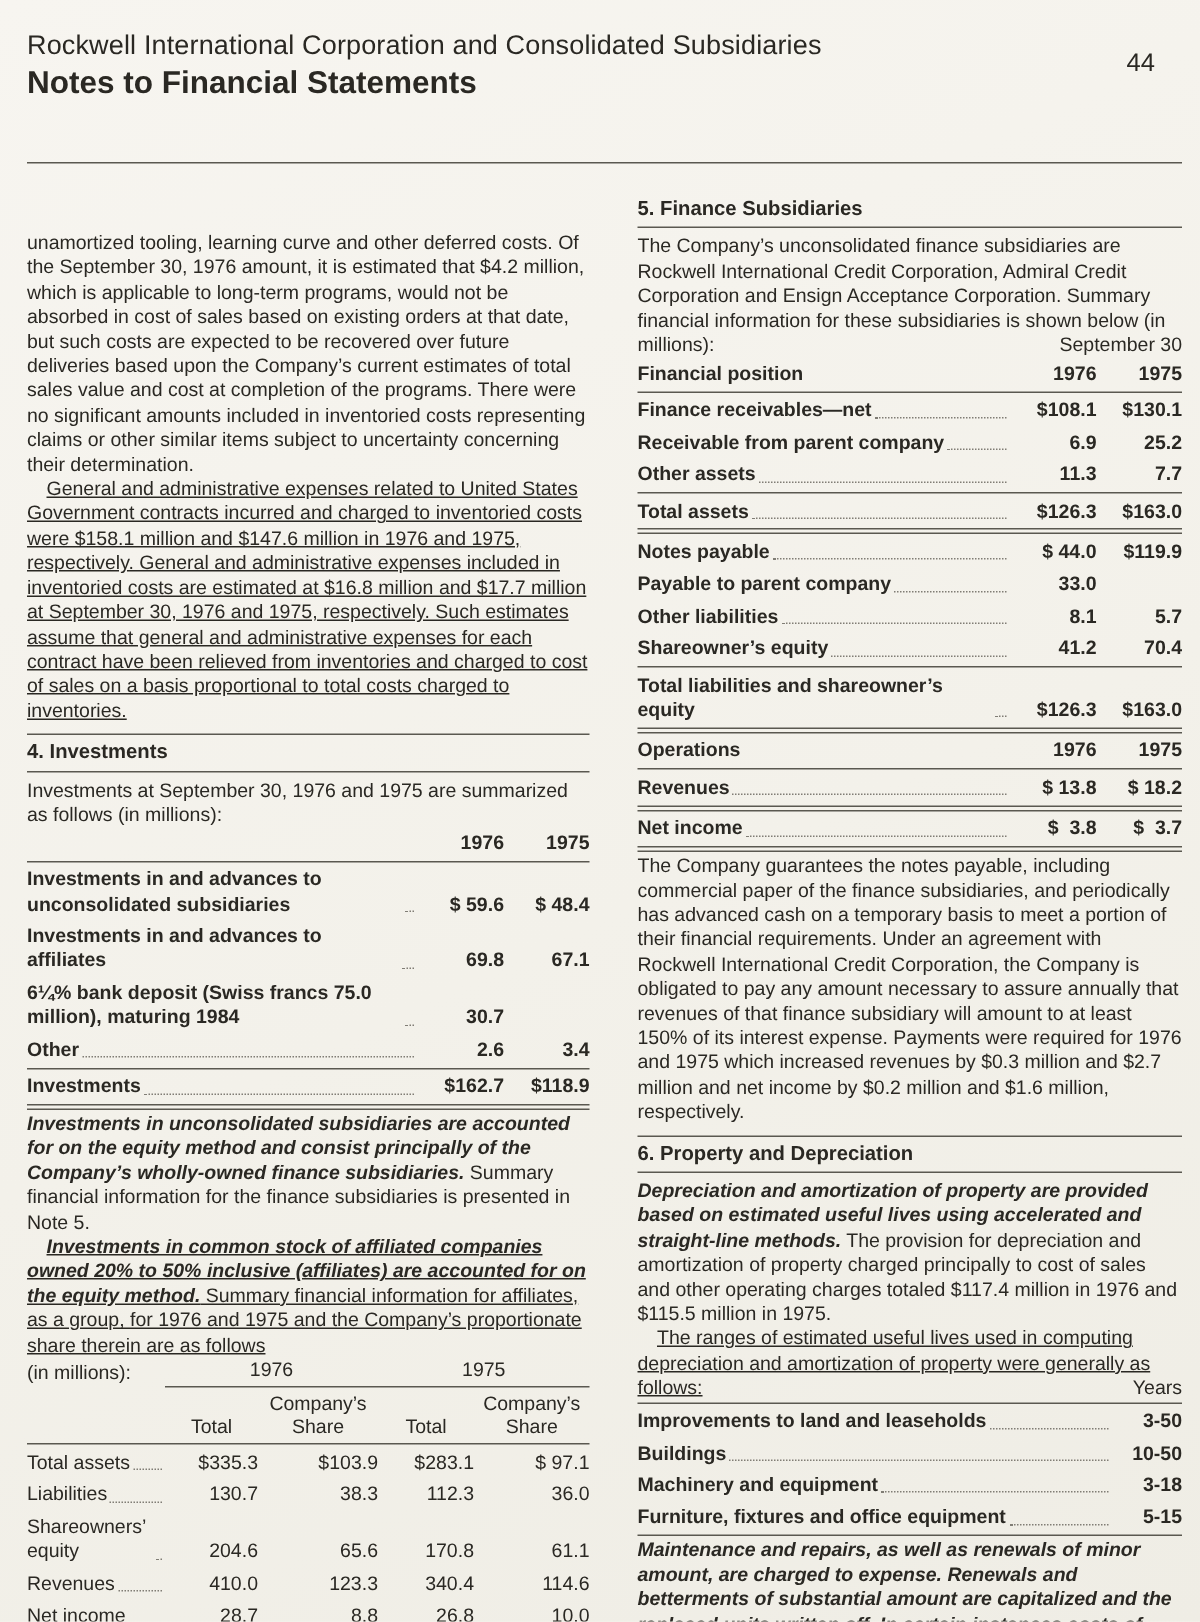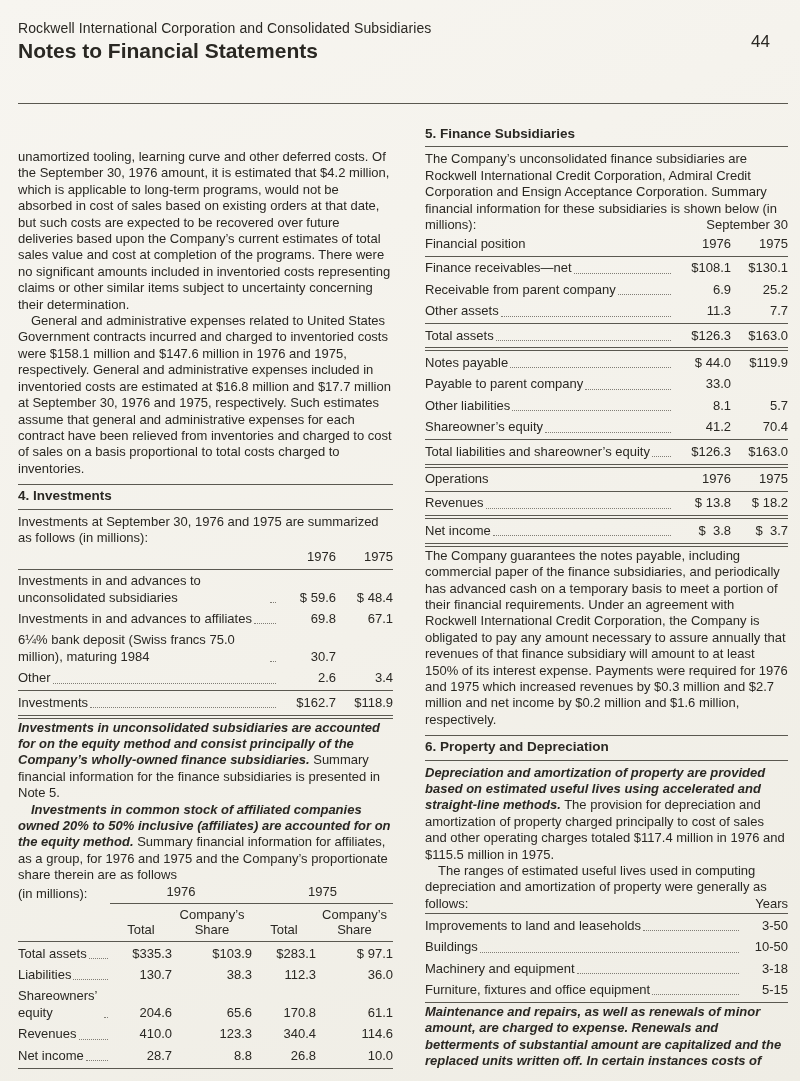--- a/index.html
+++ b/index.html
@@ -8,41 +8,41 @@
     font-family:"Liberation Sans","DejaVu Sans",sans-serif;
     color:#2a2823;
     background:#f4f2ec;
   }
   .page{
     position:relative;width:800px;height:1081px;overflow:hidden;
     background:linear-gradient(155deg,#f7f5f0 0%,#f3f1ea 55%,#efede5 100%);
   }
   .pageno{position:absolute;top:32px;right:30px;font-size:17px;}
   .hdr{padding:20px 18px 0 18px;}
-  .org{font-size:14px;letter-spacing:.1px;}
+  .org{font-size:18px;letter-spacing:.1px;}
   .doctitle{font-size:21px;font-weight:700;margin-top:3px;}
   .toprule{margin:40px 12px 0 18px;border-top:1.5px solid #5a5850;}
   .cols{display:flex;gap:32px;padding:5px 12px 0 18px;align-items:flex-end;}
   .col{font-size:13px;line-height:16.4px;}
   .col.left{width:375px;}
   .col.right{width:377px;}
   p{margin:0;}
-  p.ind{text-indent:13px;}
+  p.ind{text-indent:13px;text-decoration:underline;}
   p.rel{position:relative;}
   .bi{font-style:italic;font-weight:700;}
   .sect{
     font-size:13.5px;font-weight:700;
     margin:7px 0 4px;padding:3px 0 4px;
     border-top:1px solid #5a5850;border-bottom:1px solid #5a5850;
   }
   .sect.first{margin-top:16px;border-top:none;padding-top:1px;}
   .rule{border-top:1px solid #5a5850;margin:1px 0;}
   .dbl{height:2px;border-top:1px solid #5a5850;border-bottom:1px solid #5a5850;margin:1px 0;}
   
-  .trow{display:flex;align-items:flex-end;padding:2.5px 0;}
+  .trow{display:flex;align-items:flex-end;padding:2.5px 0;font-weight:bold;}
   .trow .lbl{flex:0 1 auto;max-width:250px;}
   .trow .lead{flex:1 1 8px;min-width:6px;border-bottom:1.5px dotted #807d75;margin:0 3px 3px 2px;}
   .trow.nolead .lead{border-bottom:none;}
   .trow .num{flex:0 0 57px;text-align:right;white-space:pre;}
   .trow .num.narrow{flex:0 0 46px;}
   .corner{position:absolute;right:0;bottom:0;}
   
   .agrid{display:grid;grid-template-columns:92px 62px 80px 64px 77px;}
   .agrid .c{padding:2px 0;}
   .aspan{text-align:center;border-bottom:1px solid #5a5850;padding:0 6px 1px;}

